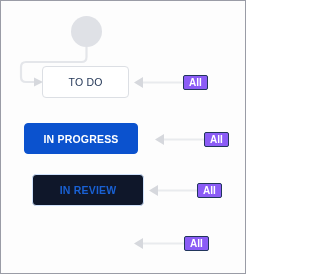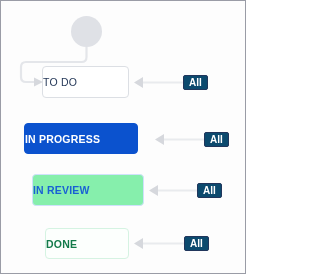--- a/index.html
+++ b/index.html
@@ -22,20 +22,21 @@
   #wires {
     position: absolute;
     left: 0; top: 0;
     width: 246px; height: 274px;
   }
   .node {
     position: absolute;
     box-sizing: border-box;
     display: flex;
     align-items: center;
+    justify-content: center;
     border-radius: 4px;
     letter-spacing: 0.2px;
     white-space: nowrap;
   }
   .node-todo {
     left: 41px; top: 65px;
     width: 87px; height: 32px;
     background: #ffffff;
     border: 1px solid #dcdfe4;
     color: #253858;
@@ -47,42 +48,42 @@
     width: 114px; height: 31px;
     background: #0b52ce;
     border: 1px solid #0b52ce;
     color: #ffffff;
     font-size: 10.5px;
     font-weight: 700;
   }
   .node-inreview {
     left: 31px; top: 173px;
     width: 112px; height: 32px;
-    background: #86efac;
+    background: #0f172a;
     border: 1px solid #cfe1fb;
     color: #1961d4;
     font-size: 10.5px;
     font-weight: 700;
   }
   .node-done {
     left: 44px; top: 227px;
     width: 84px; height: 31px;
     background: #fcfffd;
     border: 1px solid #d5f3e2;
     color: #137a4a;
     font-size: 10.5px;
     font-weight: 700;
   }
   .badge {
     position: absolute;
     box-sizing: border-box;
     display: flex;
     align-items: center;
     justify-content: center;
-    background: #0c4a6e;
+    background: #8b5cf6;
     border: 1px solid #21365c;
     border-radius: 2px;
     color: #ffffff;
     font-size: 10px;
     font-weight: 700;
     height: 15px;
     padding: 0 5px;
   }
   .badge-1 { left: 182px; top: 74px; }
   .badge-2 { left: 203px; top: 131px; }
@@ -126,23 +127,20 @@
   </div>
 
   <div class="node node-inprogress">
     <span>IN PROGRESS</span>
   </div>
 
   <div class="node node-inreview">
     <span>IN REVIEW</span>
   </div>
 
-  <div class="node node-done">
-    <span>DONE</span>
-  </div>
 
   <div class="badge badge-1">
     <span>All</span>
   </div>
   <div class="badge badge-2">
     <span>All</span>
   </div>
   <div class="badge badge-3">
     <span>All</span>
   </div>

